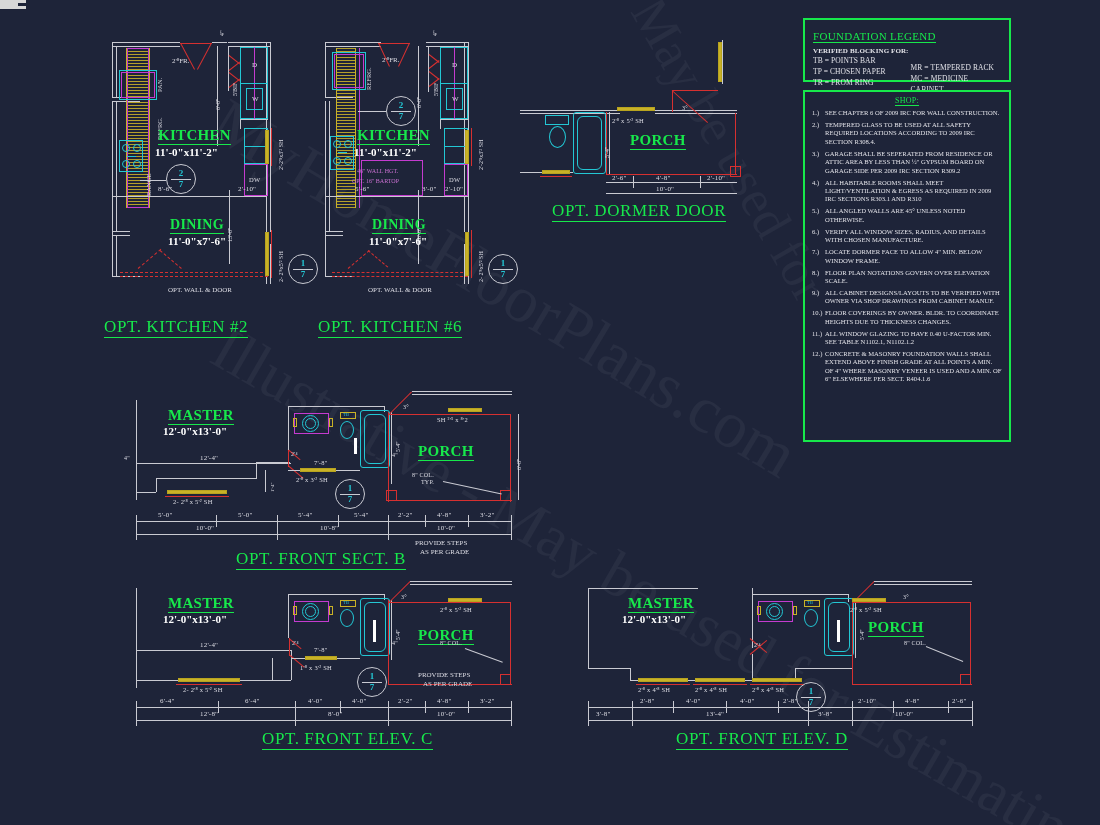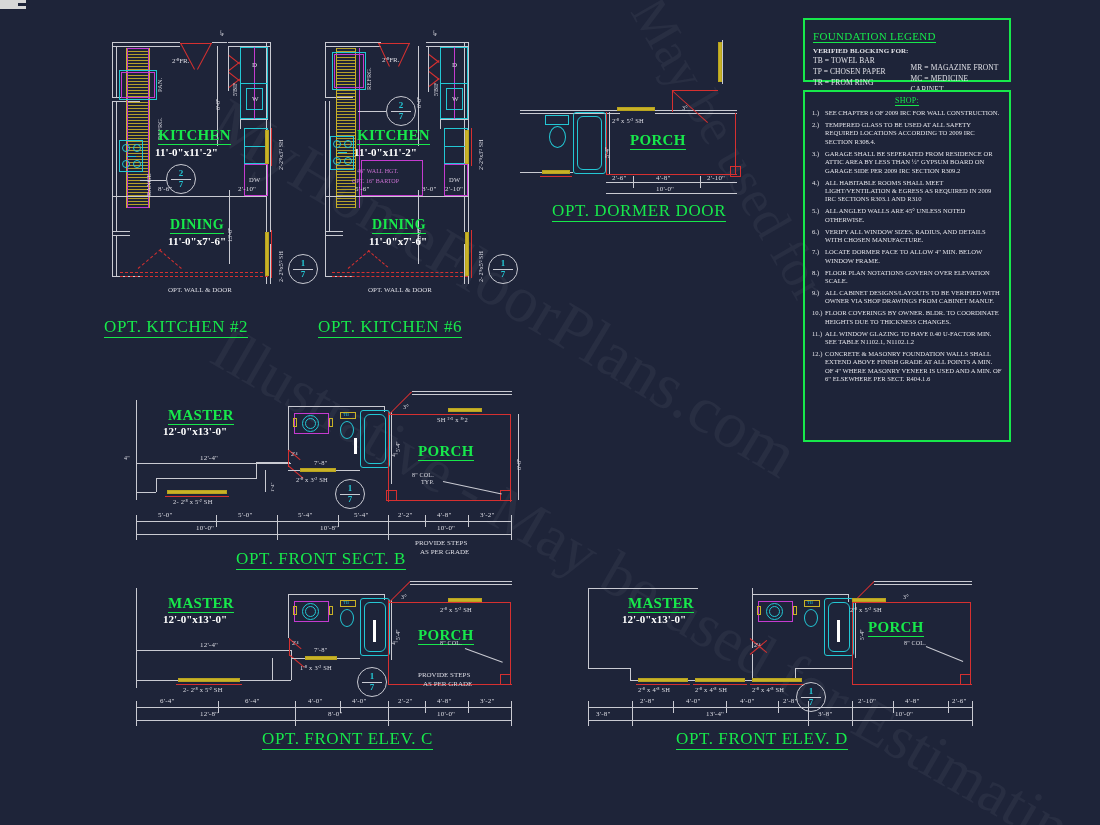--- a/index.html
+++ b/index.html
@@ -723,26 +723,26 @@
     <div class="t dim" style="left:895px; top:711px;">10'-0"</div>
 
     <div class="t title" style="left:676px; top:730px;">OPT. FRONT ELEV. D</div>
   </div>
 
   <div class="panel" style="left:803px; top:18px; width:208px; height:64px;">
     <div class="panel-h">FOUNDATION LEGEND</div>
     <div class="leg-line" style="font-weight:bold; font-size:7px;">VERIFIED BLOCKING FOR:</div>
     <div class="leg-cols">
       <div>
-        <div class="leg-line">TB = TOWEL BAR</div>
+        <div class="leg-line">TB = POINTS BAR</div>
         <div class="leg-line">TP = CHOSEN PAPER</div>
         <div class="leg-line">TR = FROM RING</div>
       </div>
       <div style="padding-top:7px;">
-        <div class="leg-line">MR = MAGAZINE FRONT</div>
+        <div class="leg-line">MR = TEMPERED RACK</div>
         <div class="leg-line">MC = MEDICINE CABINET</div>
       </div>
     </div>
   </div>
 
   <div class="panel" style="left:803px; top:90px; width:208px; height:352px; padding:4px 7px;">
     <div class="panel-h ctr" style="font-size:8px; margin-bottom:4px;">
       <span>SHOP:</span>
     </div>
     <div>

